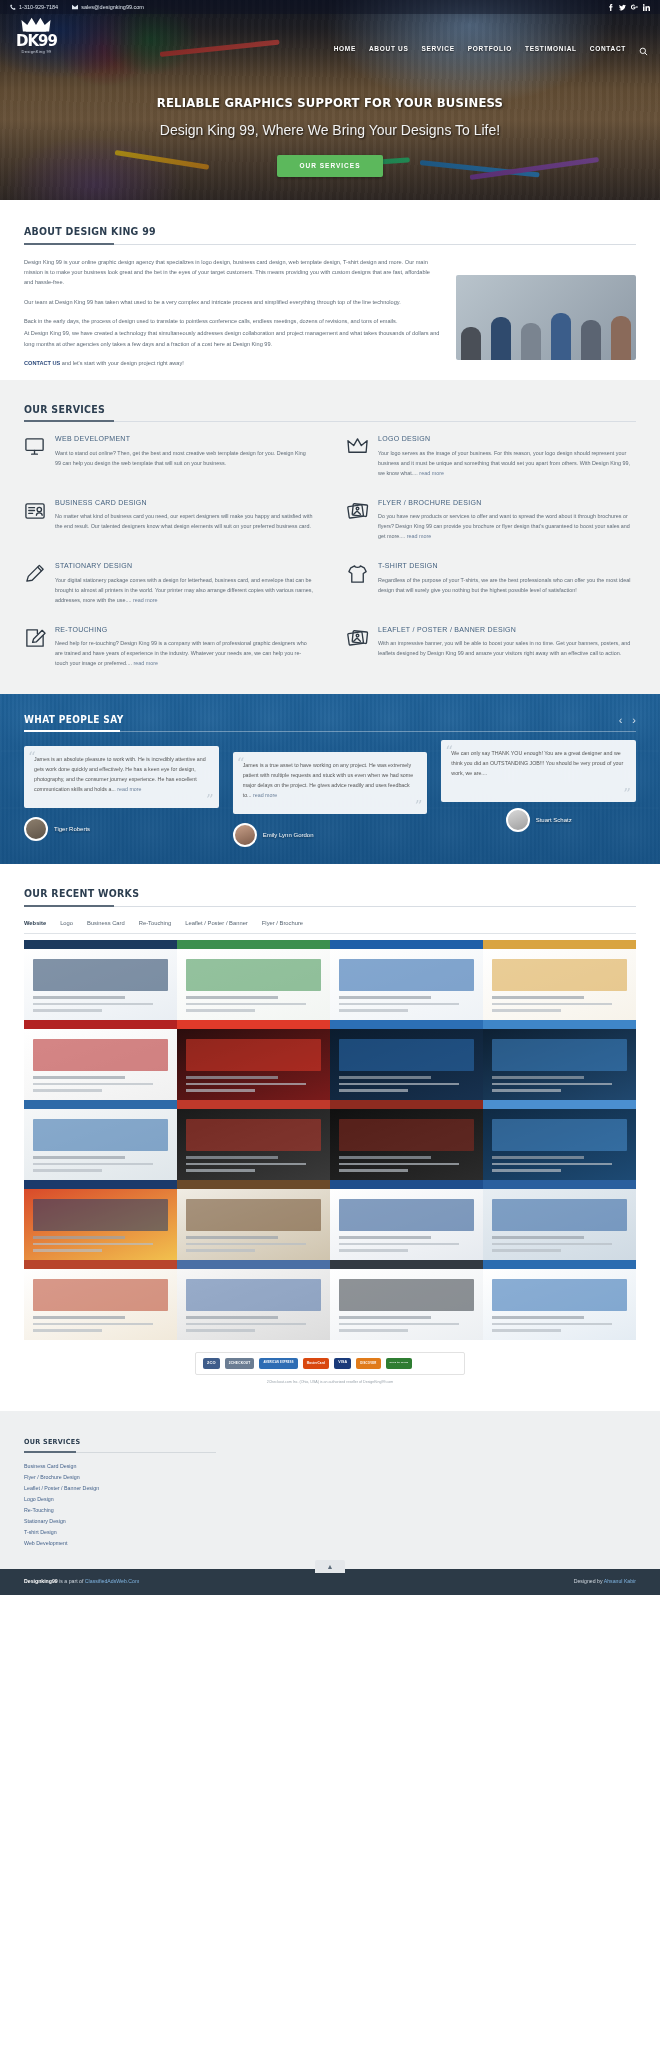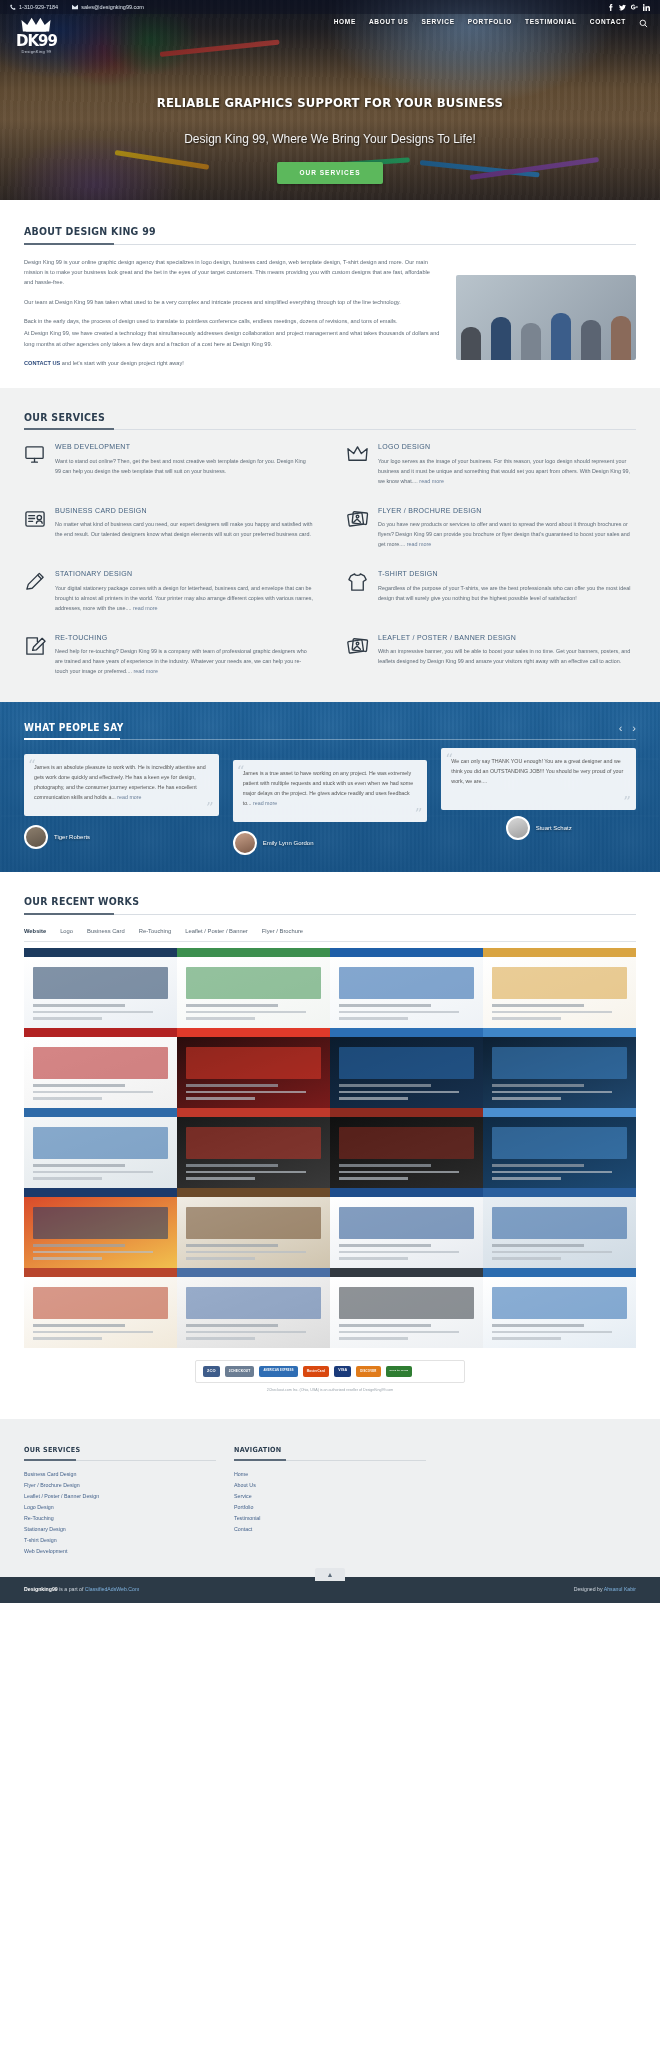--- a/index.html
+++ b/index.html
@@ -27,40 +27,40 @@
   .p4{left:420px;top:160px;width:120px;background:linear-gradient(90deg,#2980b9,#3498db);transform:rotate(6deg)}
   .p5{left:470px;top:175px;width:130px;background:linear-gradient(90deg,#8e44ad,#9b59b6);transform:rotate(-8deg)}
 
   .topbar{position:relative;z-index:6;height:14px;display:flex;align-items:center;
     padding:0 10px;font-size:5.5px;color:#dfe6ee;background:rgba(10,16,34,.45)}
   .topbar .ti{display:flex;align-items:center;gap:3px;margin-right:14px}
   .topbar svg{width:6px;height:6px;fill:#dfe6ee}
   .social{margin-left:auto;display:flex;gap:5px;align-items:center}
   .social svg{width:7px;height:7px;fill:#fff}
 
-  .navbar{position:relative;z-index:6;display:flex;align-items:flex-start;padding:3px 12px 0 16px}
+  .navbar{position:relative;z-index:6;display:flex;align-items:flex-end;padding:3px 12px 0 16px}
   .logo{display:flex;flex-direction:column;align-items:center;line-height:1}
   .crown{width:30px;height:16px;position:relative}
   .brandrow{display:flex;align-items:flex-end;gap:1px;margin-top:1px}
   .brand-dk{font-weight:700;font-size:15px;color:#fff;letter-spacing:-1px;font-family:"DejaVu Sans",sans-serif}
   .brand-sub{font-size:4px;color:#cfd6e0;letter-spacing:.3px;margin-top:1px}
   .nav{margin-left:auto;display:flex;align-items:center;gap:13px}
   .nav a{color:#fff;font-size:6.5px;font-weight:700;letter-spacing:.7px;text-decoration:none;text-shadow:0 1px 2px rgba(0,0,0,.6)}
   .search-ico{width:9px;height:9px}
   .search-ico svg{width:9px;height:9px;fill:none;stroke:#fff;stroke-width:2}
 
   .hero-copy{position:relative;z-index:5;text-align:center;margin-top:40px}
   .hero-h1{font-family:"DejaVu Sans",sans-serif;font-weight:700;font-size:12.5px;color:#fff;letter-spacing:.2px;
     text-shadow:1px 1px 3px rgba(0,0,0,.75);transform:scaleX(.93)}
-  .hero-sub{font-size:12px;color:#f2f2f2;margin-top:17px;text-shadow:1px 1px 2px rgba(0,0,0,.7)}
+  .hero-sub{font-size:14px;color:#f2f2f2;margin-top:7px;text-shadow:1px 1px 2px rgba(0,0,0,.7)}
   .hero-btn{display:inline-block;margin-top:14px;background:#5cb85c;color:#fff;font-size:6.5px;font-weight:700;
     letter-spacing:1px;padding:6px 22px;border-radius:2px;text-decoration:none;box-shadow:0 1px 3px rgba(0,0,0,.35)}
 
   
-  .sec{padding:24px 24px 10px}
+  .sec{padding:24px 24px 2px}
   .sec-title{font-family:"DejaVu Sans",sans-serif;font-weight:700;font-size:10.5px;color:#2c3e50;
     letter-spacing:.3px;transform:scaleX(.9);transform-origin:left;padding-bottom:4px;display:inline-block}
   .rule{height:1px;background:#d8dde3;margin-bottom:12px;position:relative}
   .rule:before{content:"";position:absolute;left:0;top:-1px;width:90px;height:2px;background:#5c6b7a}
 
   .about-grid{display:flex;gap:16px}
   .about-text{flex:1;font-size:5.6px;line-height:1.85;color:#5f6b77}
   .about-text p{margin-bottom:9px}
   .about-text p.tight{margin-bottom:2px}
   .about-img{width:180px;height:85px;border-radius:2px;overflow:hidden;flex-shrink:0;margin-top:18px;
@@ -635,32 +635,20 @@
           <a href="#">Business Card Design</a>
           <a href="#">Flyer / Brochure Design</a>
           <a href="#">Leaflet / Poster / Banner Design</a>
           <a href="#">Logo Design</a>
           <a href="#">Re-Touching</a>
           <a href="#">Stationary Design</a>
           <a href="#">T-shirt Design</a>
           <a href="#">Web Development</a>
         </div>
     </div>
-    <div>
-      <div class="fh">NAVIGATION</div>
-      <div class="fr"></div>
-      <div class="flist" id="fl2">
-          <a href="#">Home</a>
-          <a href="#">About Us</a>
-          <a href="#">Service</a>
-          <a href="#">Portfolio</a>
-          <a href="#">Testimonial</a>
-          <a href="#">Contact</a>
-        </div>
-    </div>
   </div>
 
   <div class="bottom">
     <div class="totop">▲</div>
     <div>
       <b class="strongw">Designking99</b><span> is a part of </span><a href="#">ClassifiedAdsWeb.Com</a>
     </div>
     <div class="r">
       <span>Designed by </span><a href="#">Ahsanul Kabir</a>
     </div>

